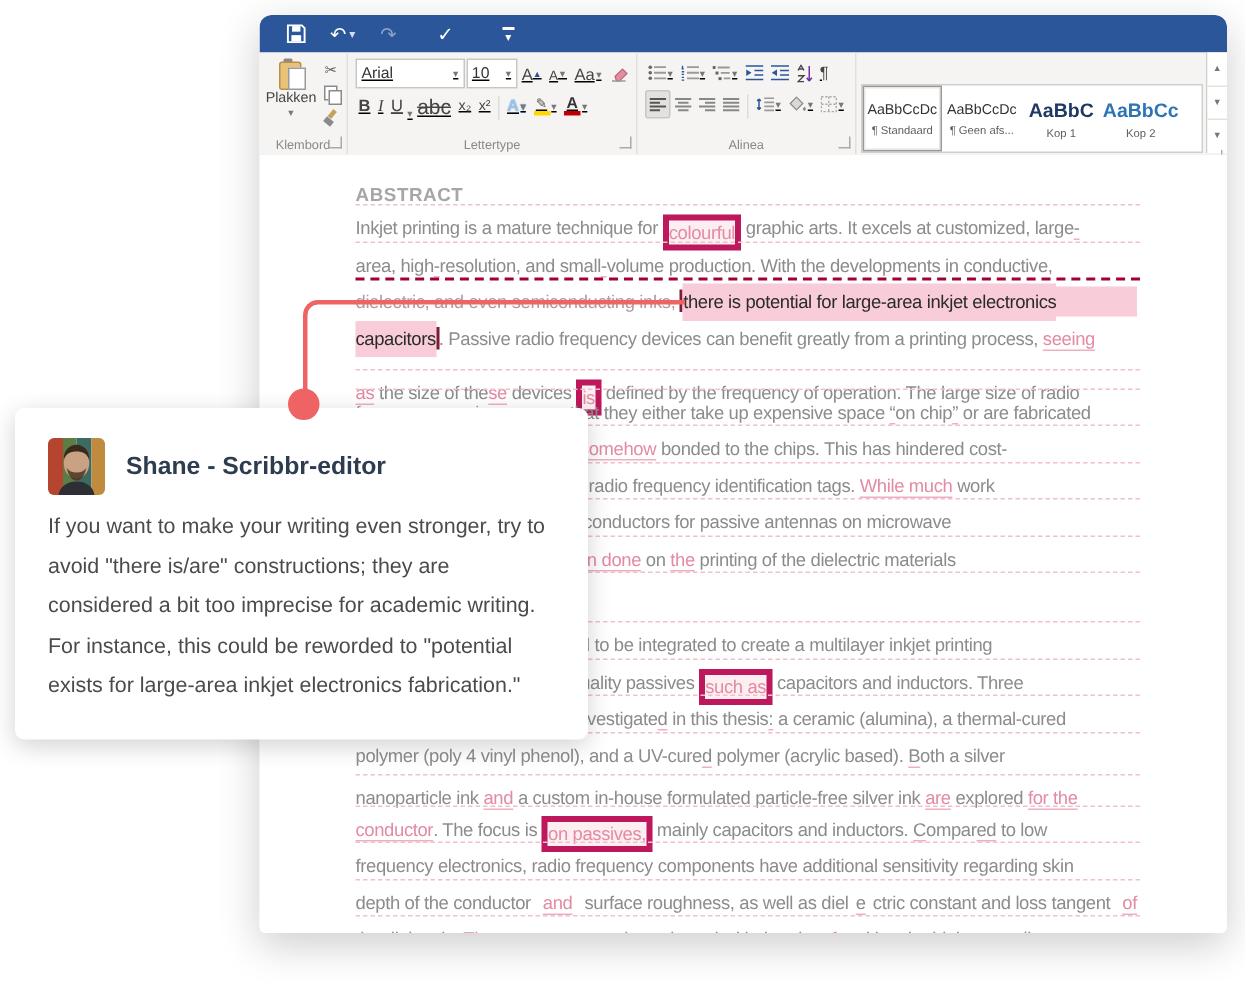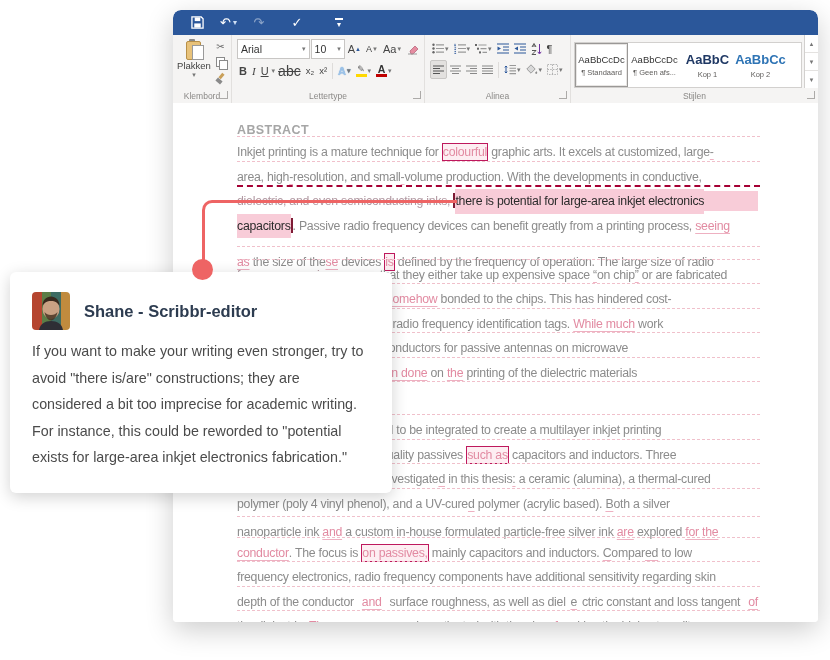--- a/index.html
+++ b/index.html
@@ -53,21 +53,21 @@
   .copy-ic i{position:absolute;width:7px;height:8px;border:1px solid #8a8a8a;background:#fff;display:block;}
   .copy-ic i:first-child{left:0;top:0;}
   .copy-ic i:last-child{left:3px;top:3px;}
   .brush-ic{width:11px;height:11px;position:relative;}
   .brush-ic .h{position:absolute;left:5px;top:0;width:3px;height:6px;background:#c9a05a;transform:rotate(40deg);}
   .brush-ic .t{position:absolute;left:1px;top:6px;width:6px;height:4px;background:#8a8a8a;transform:rotate(40deg);}
 
   
   .grp-font{width:192px;}
   .grp-font .grp-body{flex-direction:column;padding-top:4px;gap:2px;}
-  .frow{display:flex;align-items:center;gap:1px;}
+  .frow{display:flex;align-items:flex-end;gap:1px;text-decoration:underline;}
   .combo{height:18px;background:#fff;border:1px solid #c8c6c4;display:flex;align-items:center;
          font-size:10.5px;color:#333;padding:0 3px;justify-content:space-between;cursor:pointer;}
   .combo .dd{font-size:7px;color:#777;margin-left:3px;}
   .combo.family{width:74px;}
   .combo.size{width:30px;}
   .az .up{font-size:6px;color:#2b579a;vertical-align:top;}
   .bld{font-weight:bold;}
   .ita{font-style:italic;font-family:"Liberation Serif",serif;}
   .und{text-decoration:underline;}
   .stk{text-decoration:line-through;font-size:14px;}
@@ -80,21 +80,21 @@
   .fc-ic .bar{width:11px;height:3px;background:#c00000;margin-top:0px;}
   .sep-v{width:1px;height:16px;background:#dedcda;margin:0 2px;}
 
   
   .grp-par{width:145px;}
   .grp-par .grp-body{flex-direction:column;padding-top:4px;gap:2px;}
   .icon-svg{display:block;}
 
   
   .grp-sty{flex:1;}
-  .sty-panel{display:flex;background:#fff;border:1px solid #d2d0ce;margin:7px 2px 0 3px;height:44px;flex:1;}
+  .sty-panel{display:flex;background:#fff;border:1px solid #d2d0ce;margin:21px 2px 0 3px;height:44px;flex:1;}
   .sty-card{width:51px;display:flex;flex-direction:column;align-items:center;justify-content:center;
             cursor:pointer;border:1px solid transparent;}
   .sty-card.selected{border:1px solid #9a9896;background:#fff;box-shadow:inset 0 0 0 1px #e8e6e4;}
   .sty-sample{font-size:9.5px;color:#333;white-space:nowrap;}
   .sty-sample.kop1{font-size:13px;font-weight:bold;color:#1f3864;}
   .sty-sample.kop2{font-size:13px;font-weight:bold;color:#2e74b5;}
   .sty-label{font-size:7.5px;color:#5f5d5b;margin-top:3px;white-space:nowrap;}
   .sty-scroll{width:13px;display:flex;flex-direction:column;border-left:1px solid #d2d0ce;}
   .sty-scroll .sb{flex:1;border:0;background:#fff;font-size:6px;color:#777;cursor:pointer;padding:0;
                   border-bottom:1px solid #e4e2e0;}
@@ -106,21 +106,21 @@
   .dline{position:absolute;left:64px;width:521px;height:25px;display:flex;align-items:flex-start;
          font-size:12.3px;letter-spacing:-0.25px;line-height:24.5px;color:#8c8c8c;}
   .dline span{white-space:pre;}
   .dline.sep-light::before{content:"";position:absolute;left:0;right:-2px;top:-4px;
          border-top:1.5px dashed #f0c0cb;}
   .dline.sep-dark::before{content:"";position:absolute;left:0;right:-2px;top:-4px;
          border-top:2px dashed #a50034;}
   .sg-n{}
   .sg-i{color:#e28ba2;text-decoration:underline;text-decoration-color:#eeb0c1;text-underline-offset:3px;}
   .sg-u{text-decoration:underline;text-decoration-color:#eeb0c1;text-underline-offset:3px;}
-  .sg-b{color:#e28ba2;background:#fdeef2;border:1px solid #be185d;line-height:16px;height:16px;
+  .sg-b{color:#e28ba2;background:#fdeef2;border:4px solid #be185d;line-height:16px;height:16px;
         margin-top:3px;display:inline-block;}
   .sg-hl{background:#f8ccd8;color:#2b2b2b;}
   .sg-st{color:#b299a2;text-decoration:line-through;text-decoration-color:#ee6c6c;
          text-decoration-thickness:2px;}
   .sg-fill{flex:1;background:#f8ccd8;height:20px;margin-top:2px;}
   .sg-caret{width:2px;height:15px;background:#7e1b35;margin-top:4px;}
 
   
   .connector{position:absolute;left:29px;top:97px;width:252px;height:63px;
              border-left:3px solid #ee6464;border-top:3px solid #ee6464;

